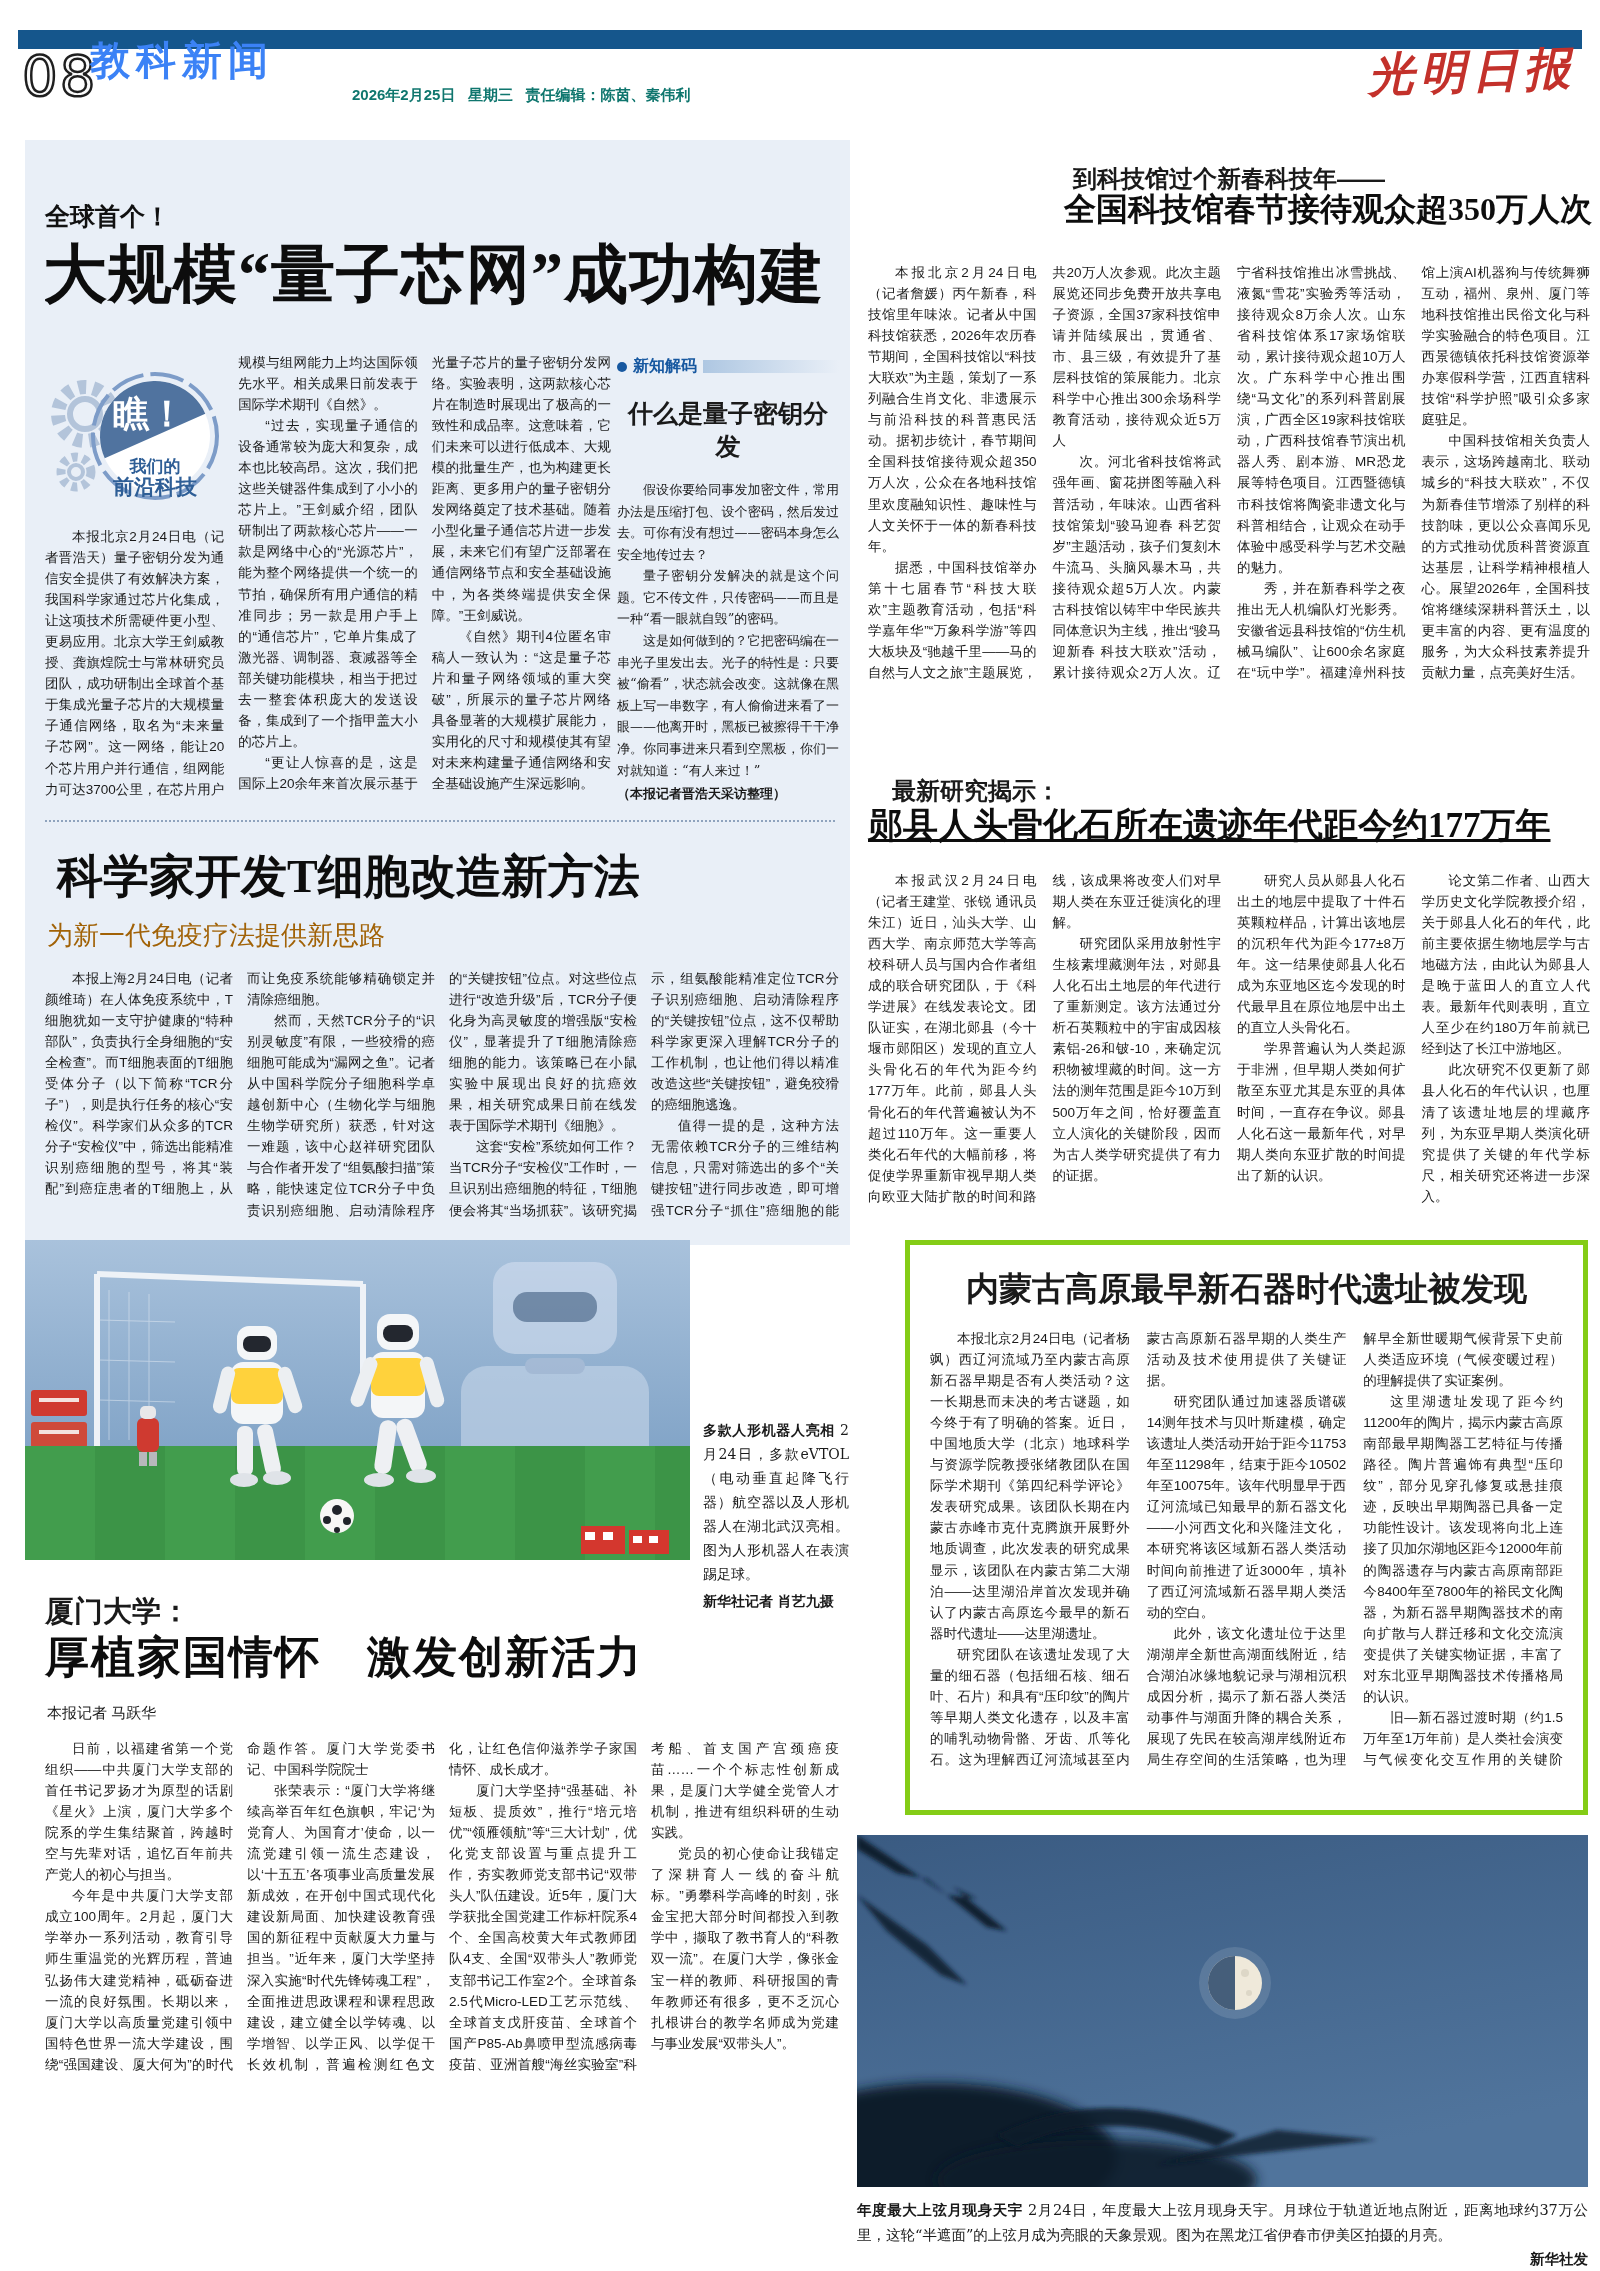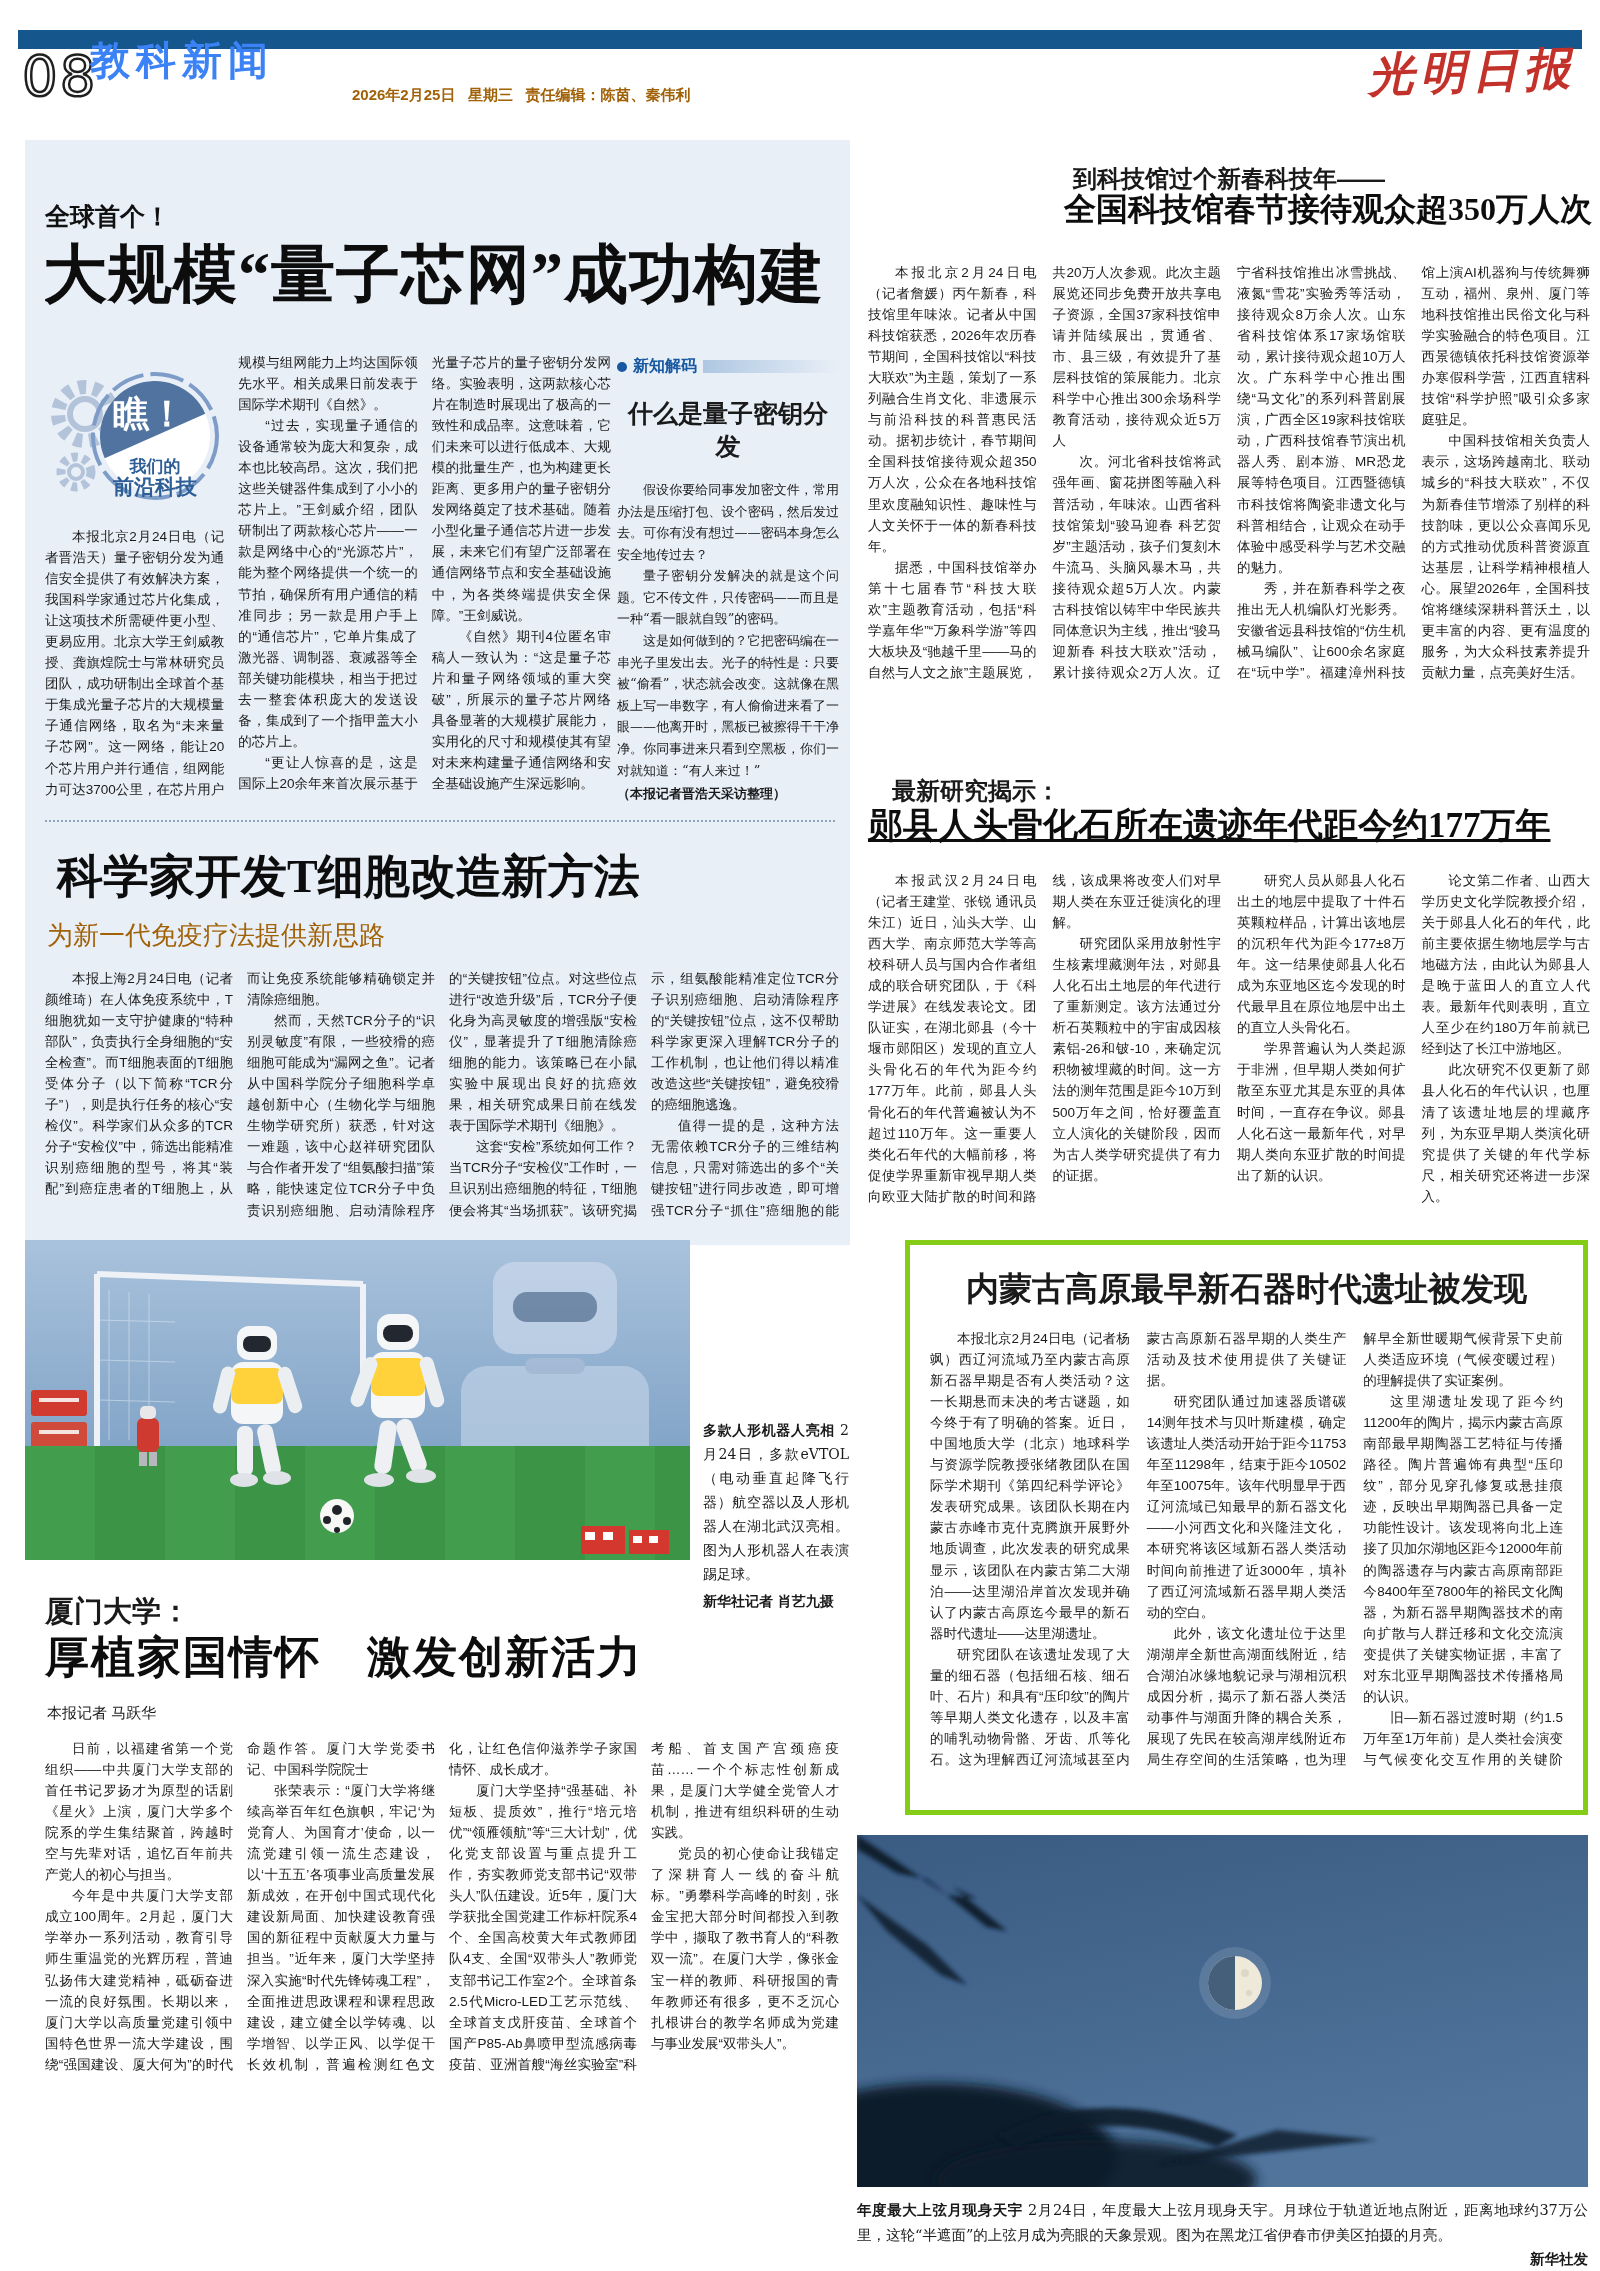--- a/index.html
+++ b/index.html
@@ -7,21 +7,21 @@
     width:1600px;height:2271px;position:relative;overflow:hidden;background:#ffffff;
     font-family:"Liberation Sans",sans-serif;color:#1a1a1a;
   }
   .abs{position:absolute;}
   
   .topbar{left:18px;top:30px;width:1564px;height:19px;background:#15568c;}
   .pageno{left:22px;top:48px;font-family:"DejaVu Sans",sans-serif;font-size:56px;line-height:1;
     color:#fbfbfb;-webkit-text-stroke:2.5px #1f1f1f;letter-spacing:2px;}
   .section-title{left:90px;top:40px;font-size:40px;line-height:1;font-weight:bold;color:#3b82f6;
     letter-spacing:6px;font-family:"Liberation Sans",sans-serif;}
-  .dateline{left:352px;top:86px;font-size:15px;font-weight:bold;color:#a16207;}
+  .dateline{left:352px;top:86px;font-size:15px;font-weight:bold;color:#0f766e;}
   .masthead{left:1368px;top:46px;width:220px;font-family:"DejaVu Serif",serif;font-style:italic;
     font-weight:bold;font-size:46px;color:#c3312b;letter-spacing:6px;transform:rotate(-2deg);line-height:1.1;}
   
   .kicker{font-size:25px;font-weight:bold;color:#111;}
   .hl{font-family:"Liberation Serif",serif;font-weight:bold;color:#0d0d0d;line-height:1.08;}
   .body-cols{column-gap:14px;overflow:hidden;font-size:13.5px;line-height:1.56;text-align:justify;}
   .body-cols p{margin:0;text-indent:2em;}
   .serif-body{font-family:"DejaVu Serif",serif;}
   
   .blue-panel{left:25px;top:140px;width:825px;height:1105px;background:#e9eff7;}

